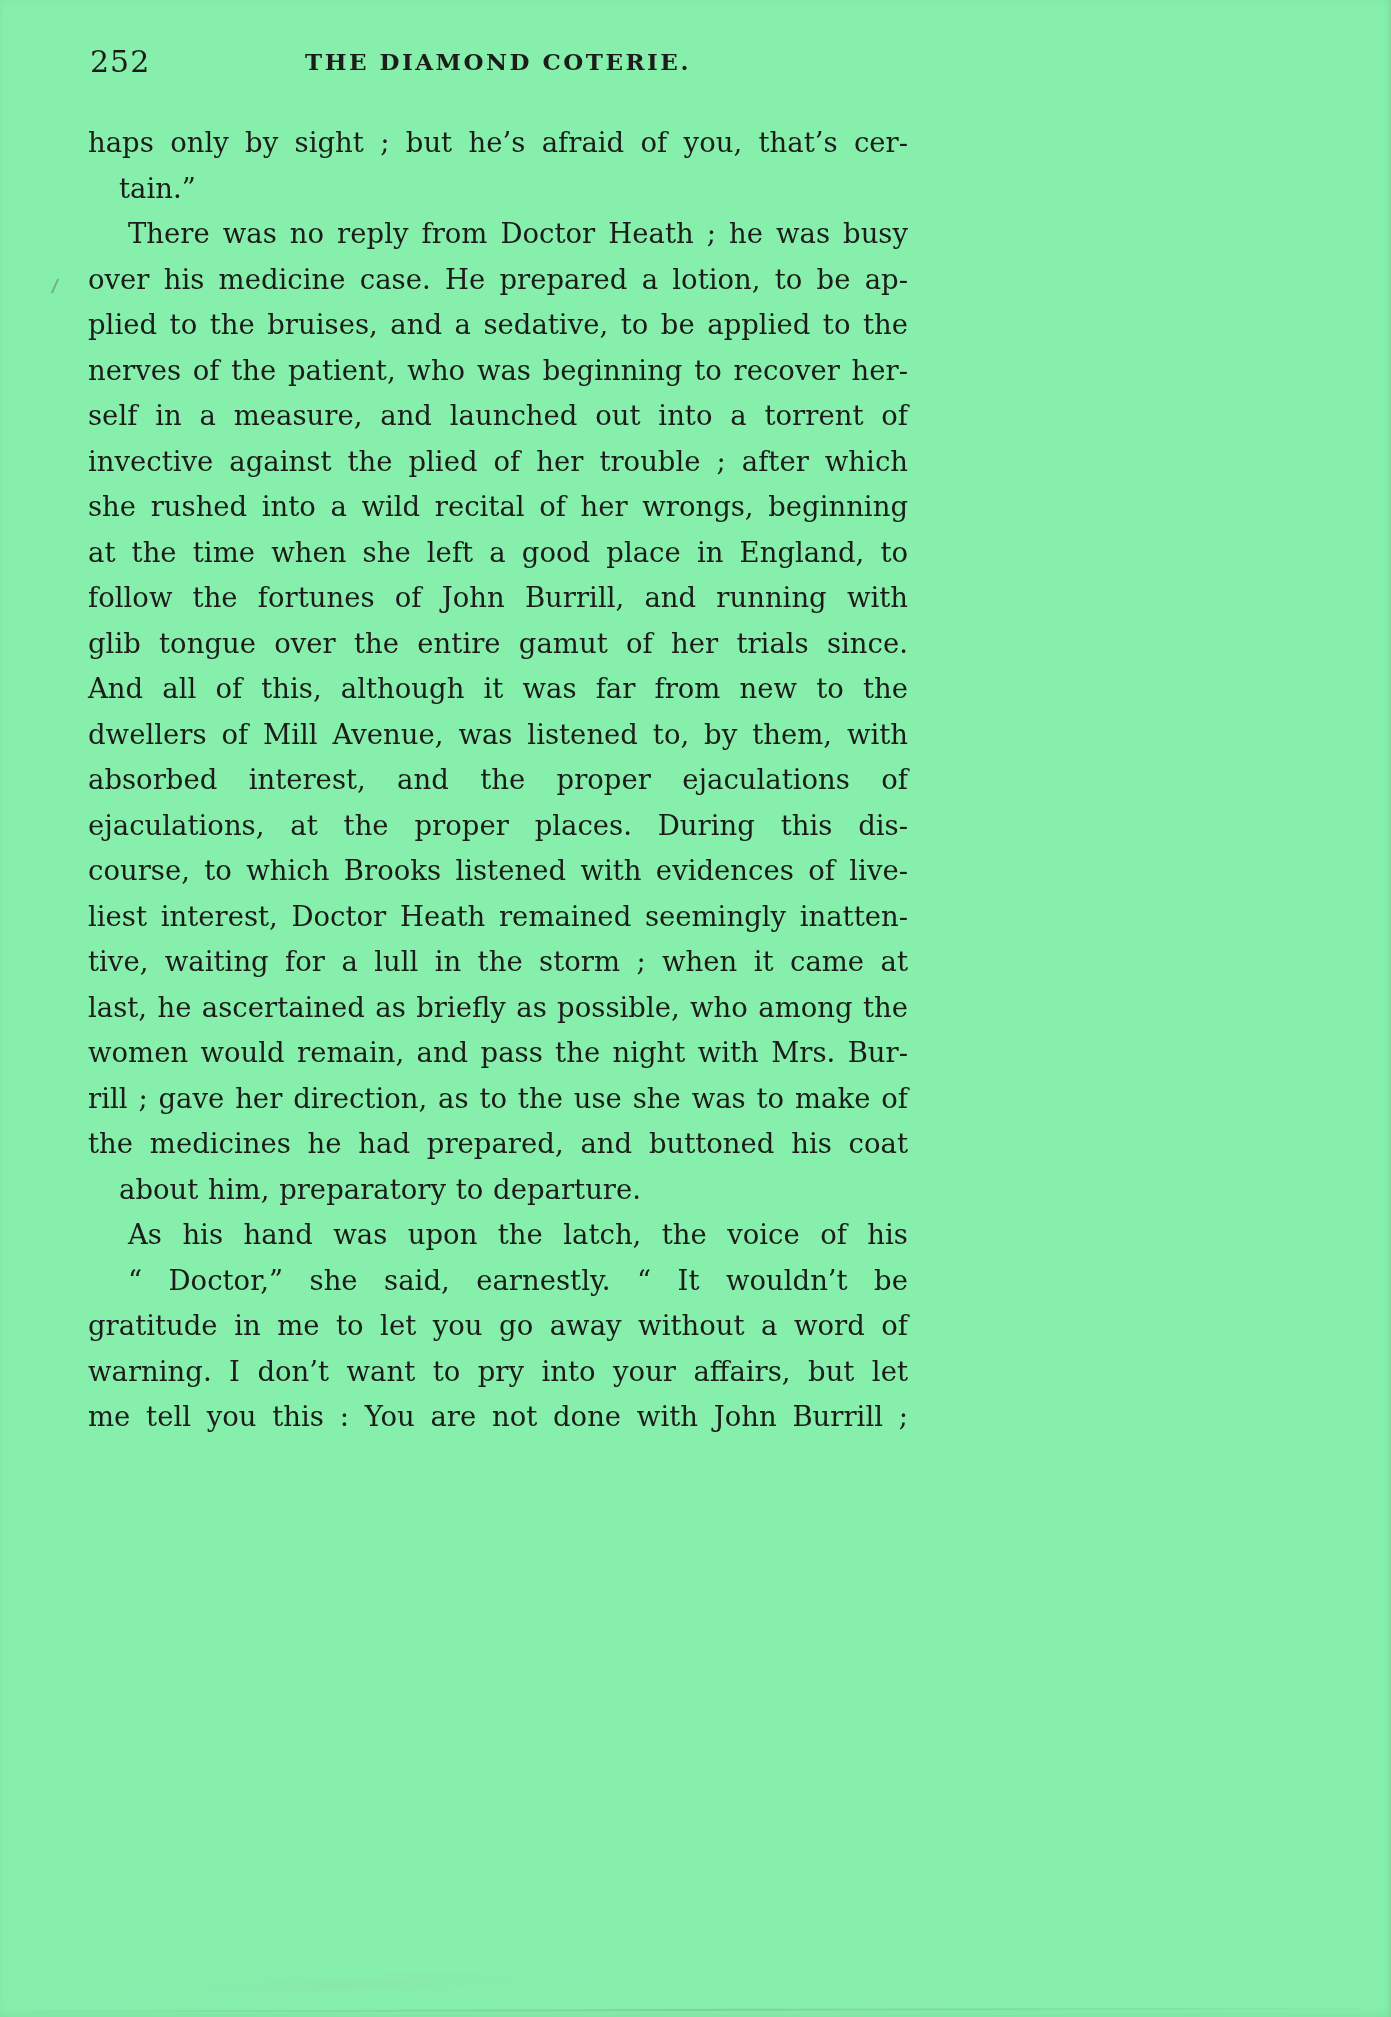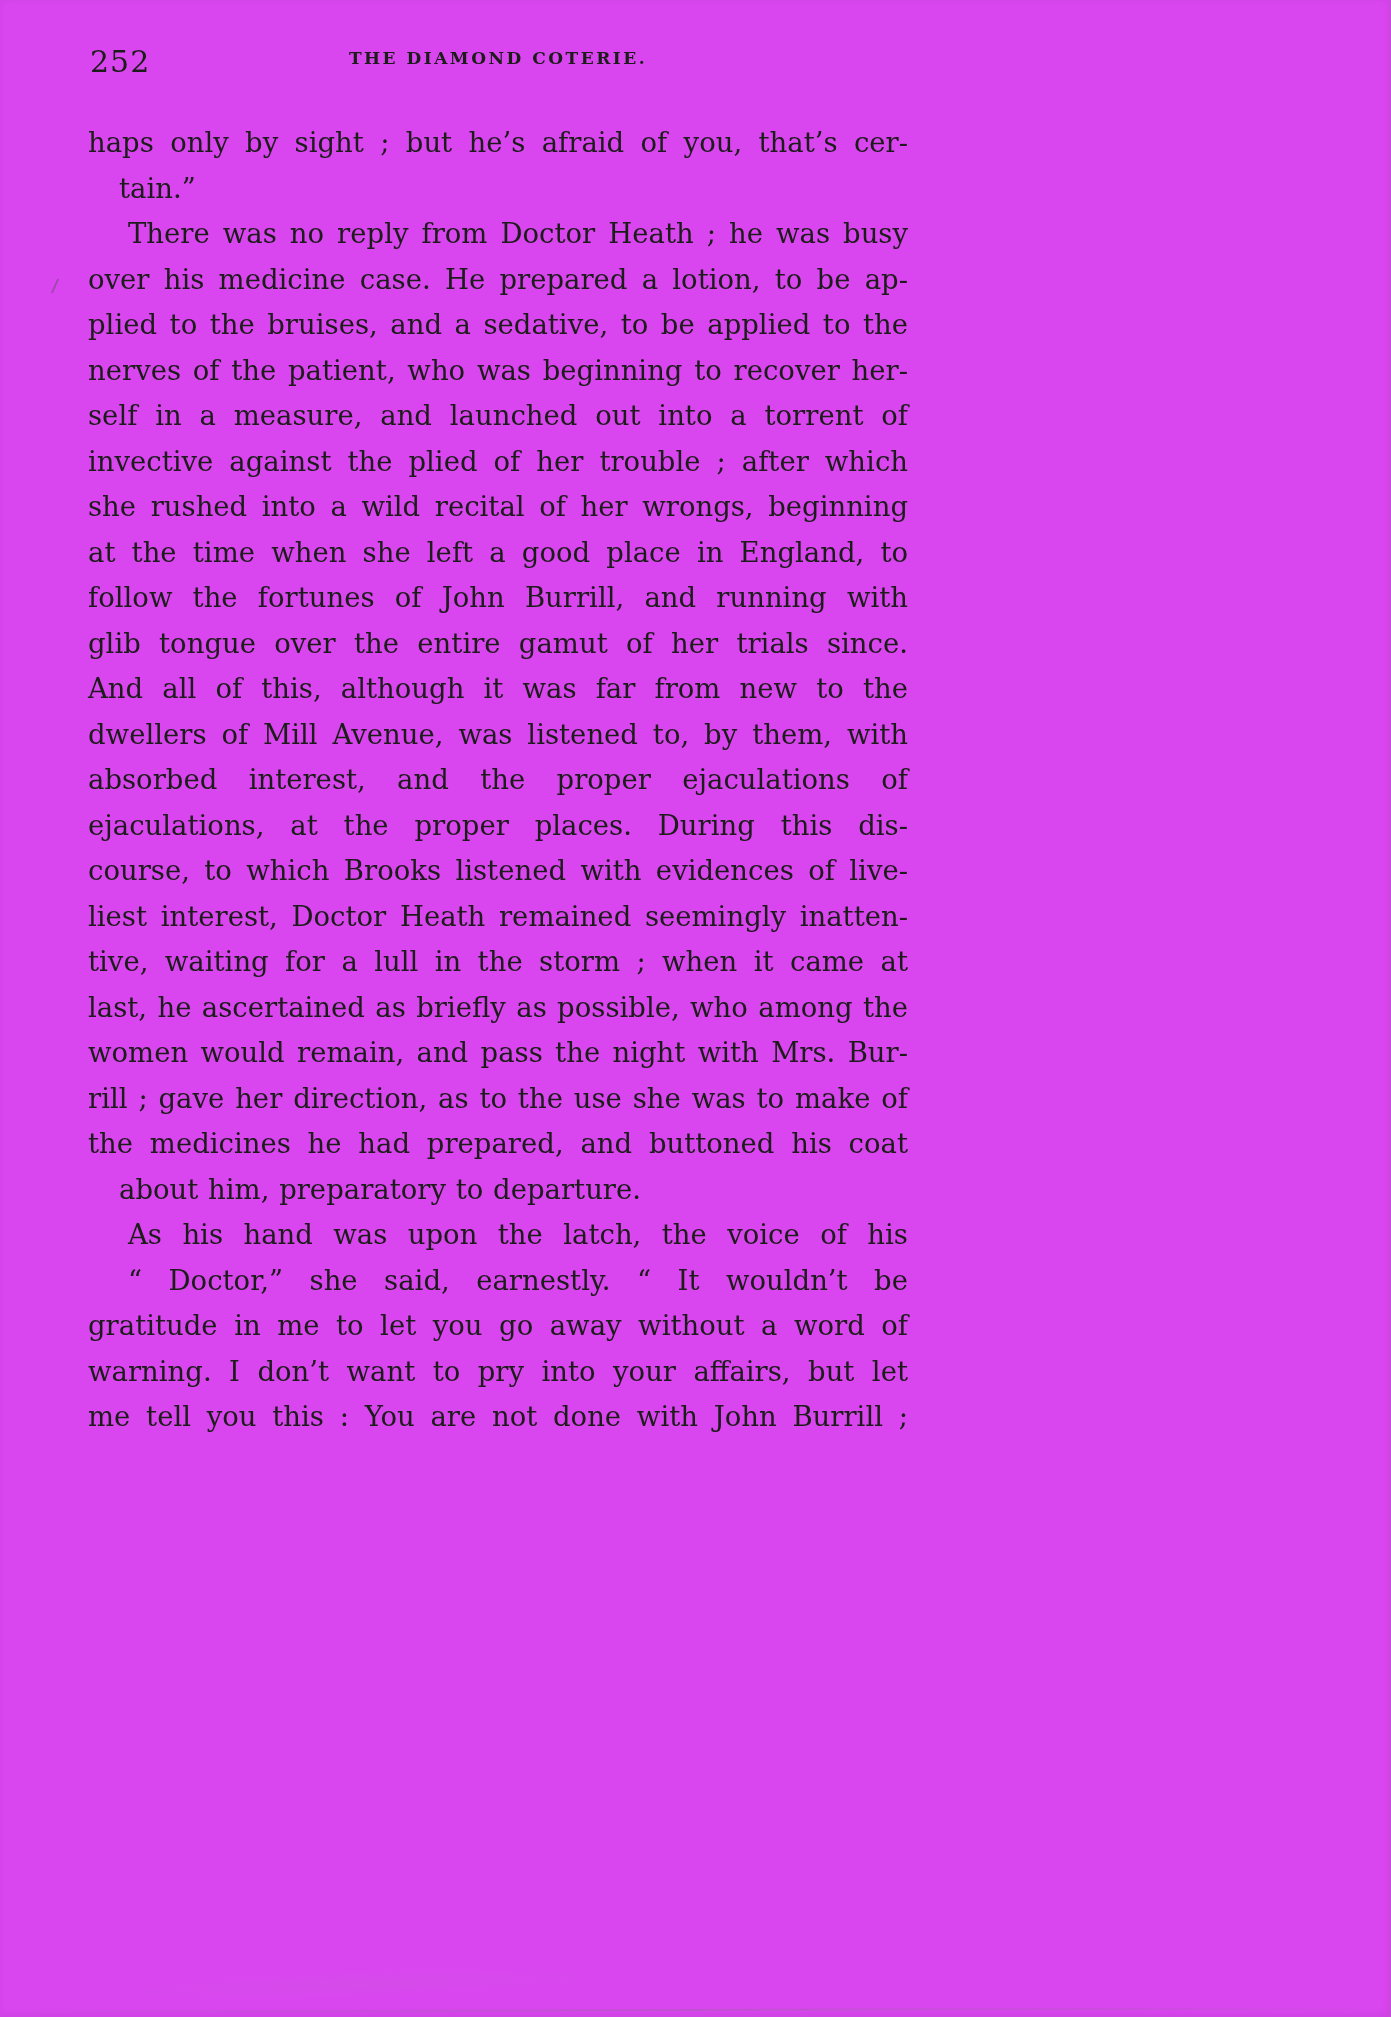--- a/index.html
+++ b/index.html
@@ -4,21 +4,21 @@
 <style>
   html, body {
     margin: 0;
     padding: 0;
     background: #ffffff;
   }
   .page {
     position: relative;
     width: 1391px;
     height: 2017px;
-    background: #d946ef;
+    background: #86efac;
     overflow: hidden;
     font-family: "DejaVu Serif", "Liberation Serif", serif;
     color: #1c1c1a;
     box-shadow: inset -3px 0 8px rgba(0,0,0,0.035), inset 0 -4px 10px rgba(0,0,0,0.03);
   }
   .header {
     position: absolute;
     top: 44px;
     left: 88px;
     width: 820px;
@@ -29,21 +29,21 @@
     left: 2px;
     top: 0;
     font-size: 30px;
     letter-spacing: 1px;
   }
   .running-title {
     position: absolute;
     left: 50%;
     top: 4px;
     transform: translateX(-50%);
-    font-size: 17px;
+    font-size: 23px;
     font-weight: 700;
     letter-spacing: 2.5px;
     white-space: nowrap;
   }
   .text-block {
     position: absolute;
     top: 120px;
     left: 88px;
     width: 820px;
     font-size: 27.5px;

